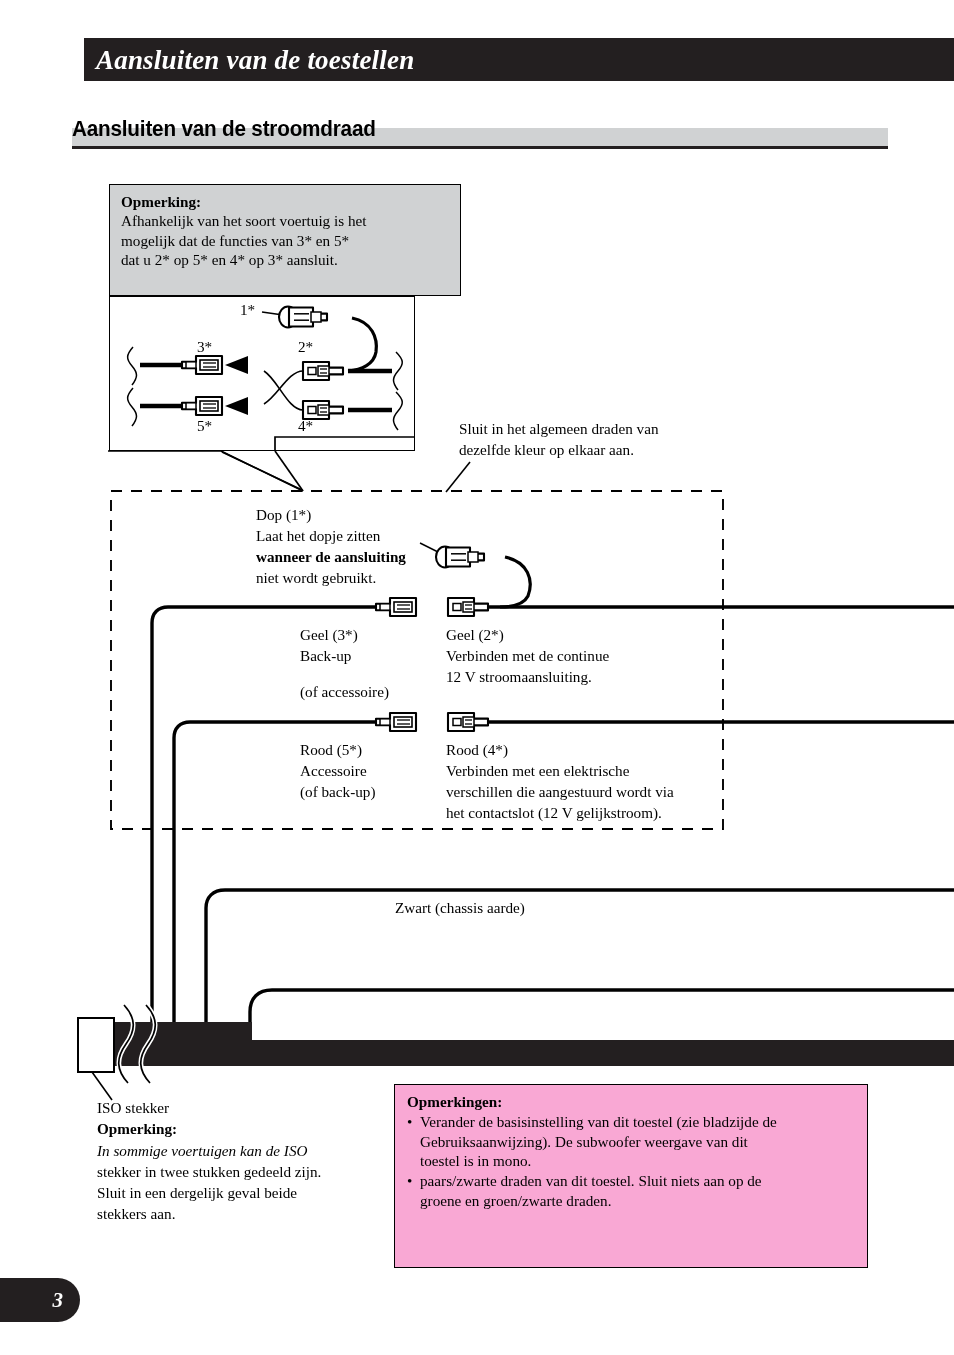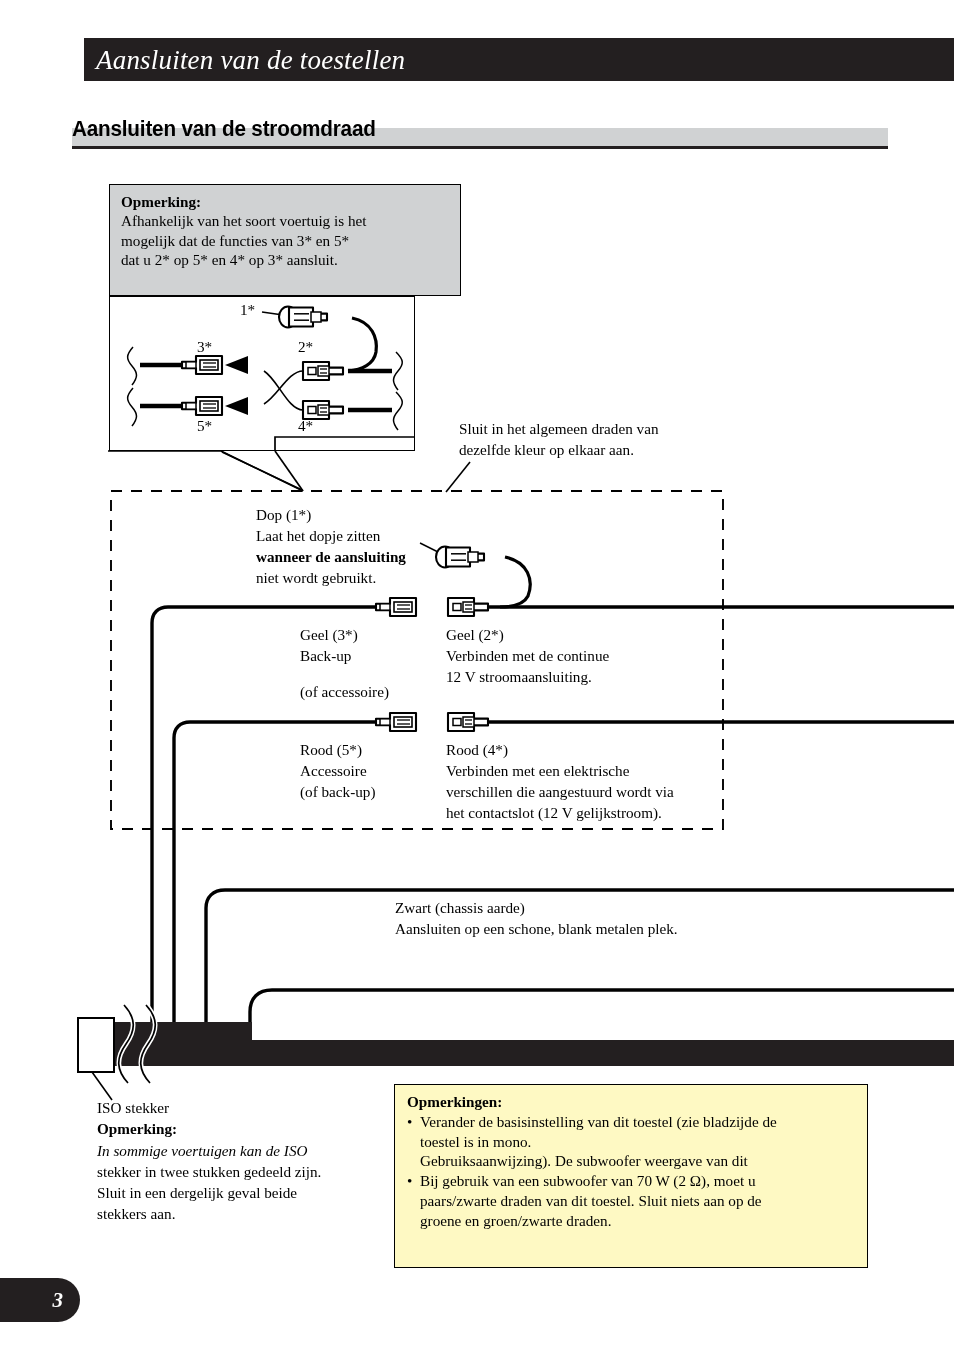--- a/index.html
+++ b/index.html
@@ -15,21 +15,21 @@
 
   
   .header-bar{
     position:absolute; left:84px; top:38px; width:870px; height:43px;
     background:#231f20;
   }
   .header-title{
     position:absolute; left:96px; top:40px; width:800px; height:40px;
     color:#ffffff;
     font-family:"Liberation Serif", serif;
-    font-style:italic; font-weight:normal;
+    font-style:italic; font-weight:bold;
     font-size:27px; line-height:40px;
     letter-spacing:.2px;
     white-space:nowrap;
   }
 
   
   .sect-band{
     position:absolute; left:72px; top:128px; width:816px; height:18px;
     background:#d0d2d3;
   }
@@ -61,21 +61,21 @@
     border:1px solid #000; background:#fff; box-sizing:border-box;
   }
 
   
   .t{ position:absolute; font-size:15.2px; line-height:19.6px; white-space:pre; }
   .tb{ font-weight:bold; }
 
   
   .note-bot{
     position:absolute; left:394px; top:1084px; width:474px; height:184px;
-    background:#fef9c3; border:1px solid #000; box-sizing:border-box;
+    background:#f9a8d4; border:1px solid #000; box-sizing:border-box;
     padding:7px 12px 0 12px;
     font-size:15.2px; line-height:19.8px;
   }
   .note-bot .bullet-row{ display:flex; }
   .note-bot .bul{ width:13px; flex:0 0 13px; }
 
   
   .pagenum{
     position:absolute; left:0px; top:1278px; width:80px; height:44px;
     background:#231f20;
@@ -136,45 +136,43 @@
   <div class="t" style="left:300px; top:740px;">Rood (5*)</div>
   <div class="t" style="left:300px; top:761px;">Accessoire</div>
   <div class="t" style="left:300px; top:782px;">(of back-up)</div>
 
   <div class="t" style="left:446px; top:740px;">Rood (4*)</div>
   <div class="t" style="left:446px; top:761px;">Verbinden met een elektrische</div>
   <div class="t" style="left:446px; top:782px;">verschillen die aangestuurd wordt via</div>
   <div class="t" style="left:446px; top:803px;">het contactslot (12 V gelijkstroom).</div>
 
   <div class="t" style="left:395px; top:898px;">Zwart (chassis aarde)</div>
-  <div class="t" style="left:395px; top:919px;">Aansluiten op een schone, blank metalen plek.</div>
 
   <div class="t" style="left:97px; top:1098px;">ISO stekker</div>
   <div class="t tb" style="left:97px; top:1119px;">Opmerking:</div>
   <div class="t" style="left:97px; top:1141px;font-style:italic;">In sommige voertuigen kan de ISO</div>
   <div class="t" style="left:97px; top:1162px;">stekker in twee stukken gedeeld zijn.</div>
   <div class="t" style="left:97px; top:1183px;">Sluit in een dergelijk geval beide</div>
   <div class="t" style="left:97px; top:1204px;">stekkers aan.</div>
 
   <div class="note-bot">
     <div class="tb">Opmerkingen:</div>
 
     <div class="bullet-row">
       <div class="bul">•</div>
       <div>
         <div>Verander de basisinstelling van dit toestel (zie bladzijde de</div>
+        <div>Gebruiksaanwijzing). De subwoofer weergave van dit</div>
         <div>toestel is in mono.</div>
-        <div>Gebruiksaanwijzing). De subwoofer weergave van dit</div>
       </div>
     </div>
 
     <div class="bullet-row">
       <div class="bul">•</div>
       <div>
-        <div>Bij gebruik van een subwoofer van 70 W (2 Ω), moet u</div>
         <div>paars/zwarte draden van dit toestel. Sluit niets aan op de</div>
         <div>groene en groen/zwarte draden.</div>
       </div>
     </div>
   </div>
 
   <div class="pagenum">
     <span>3</span>
   </div>
 

